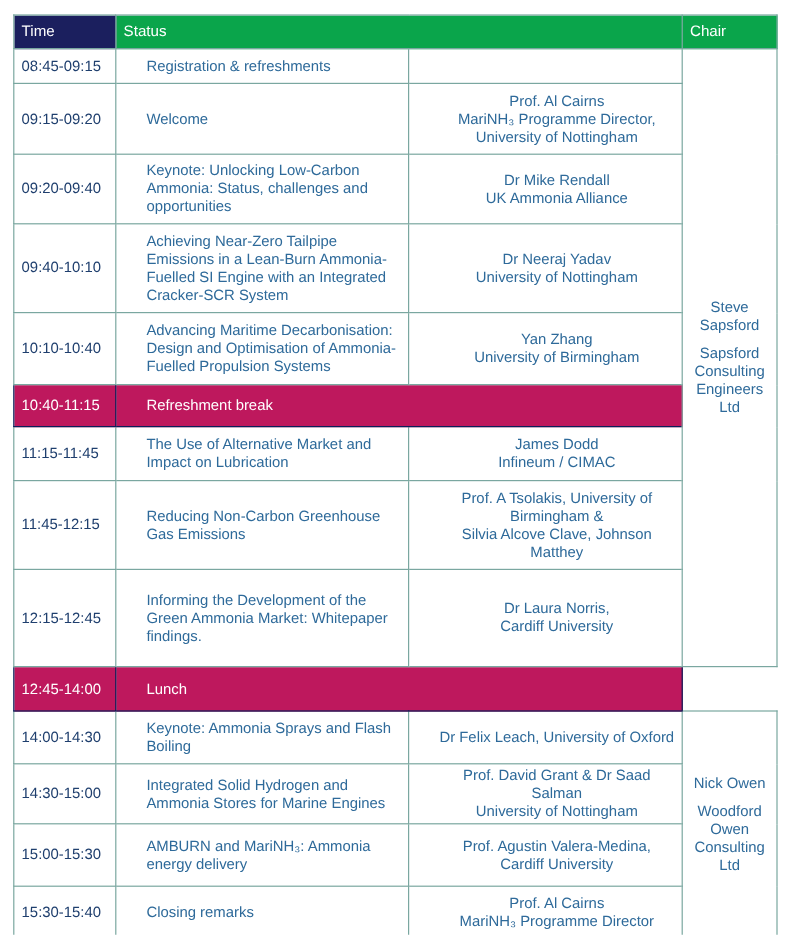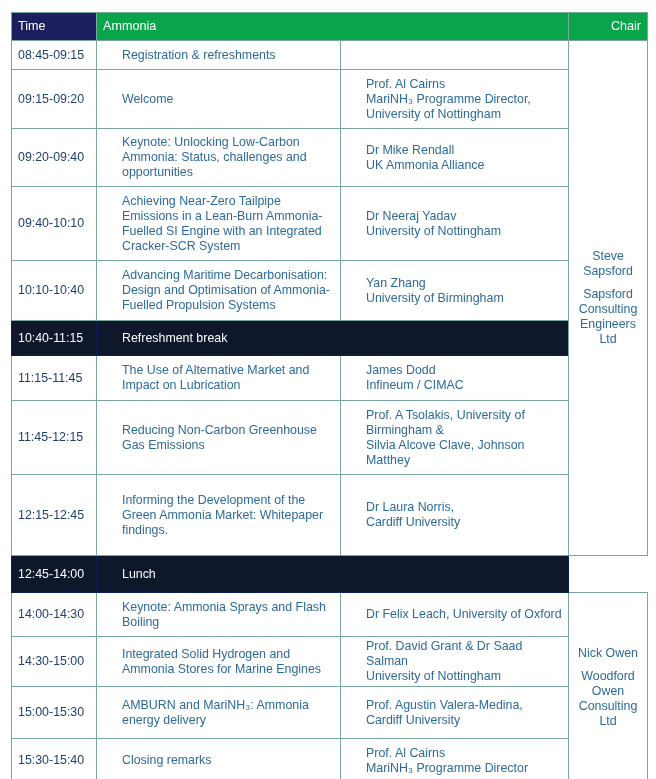--- a/index.html
+++ b/index.html
@@ -3,43 +3,43 @@
   <meta charset="utf-8">
   <style>
     html, body { margin: 0; padding: 0; background: #ffffff; }
     body { width: 656px; height: 779px; position: relative; overflow: hidden;
            font-family: "Liberation Sans", sans-serif; font-size: 12.4px; color: #1f4e79; }
     table.agenda { position: absolute; left: 11px; top: 12px; border-collapse: collapse; table-layout: fixed; width: 636px; }
     .agenda td, .agenda th { border: 1px solid #7aa7a0; padding: 0 6px; vertical-align: middle; line-height: 15px; }
     .agenda th { height: 27px; font-weight: normal; text-align: left; color: #ffffff; font-size: 12.6px; }
     .agenda th.time-h { background: #1b1f5e; }
     .agenda th.session-h { background: #0aa54b; }
-    .agenda th.chair-h { background: #0aa54b; text-align: right; }
+    .agenda th.chair-h { background: #0aa54b; text-align: left; }
     .agenda td.time { color: #1f3f6e; }
     .agenda td.session, .agenda td.speaker { color: #2e6a9a; padding-left: 25px; }
     .agenda td.chair { text-align: center; color: #2e6a9a; padding: 0 7px; }
-    .agenda tr.break td { background: #0f172a; color: #ffffff; border-color: #0b1f5a; }
+    .agenda tr.break td { background: #be185d; color: #ffffff; border-color: #0b1f5a; }
     .agenda tr.break td.time { border-right: 1px solid #0b1f5a; }
     .chair-name { display: block; margin-bottom: 8px; }
     .chair-org { display: block; }
   </style>
 </head>
 <body>
 
 <table class="agenda">
   <colgroup>
     <col style="width:85px">
     <col style="width:244px">
     <col style="width:228px">
     <col style="width:79px">
   </colgroup>
   <thead>
     <tr>
       <th class="time-h">Time</th>
-      <th class="session-h" colspan="2">Ammonia</th>
+      <th class="session-h" colspan="2">Status</th>
       <th class="chair-h">Chair</th>
     </tr>
   </thead>
   <tbody>
     <tr style="height:29px">
       <td class="time">08:45-09:15</td>
       <td class="session">Registration &amp; refreshments</td>
       <td class="speaker"></td>
       <td class="chair" rowspan="9">
         <span class="chair-name">Steve Sapsford</span>
@@ -121,14 +121,14 @@
     <tr style="height:44px">
       <td class="time">15:30-15:40</td>
       <td class="session">Closing remarks</td>
       <td class="speaker multiline">Prof. Al Cairns
 MariNH₃ Programme Director</td>
     </tr>
   </tbody>
 </table>
 
 <style>
-  .multiline { white-space: pre-line; }
+  .multiline { white-space: pre-line; text-align: center; }
 </style>
 
 </body></html>

